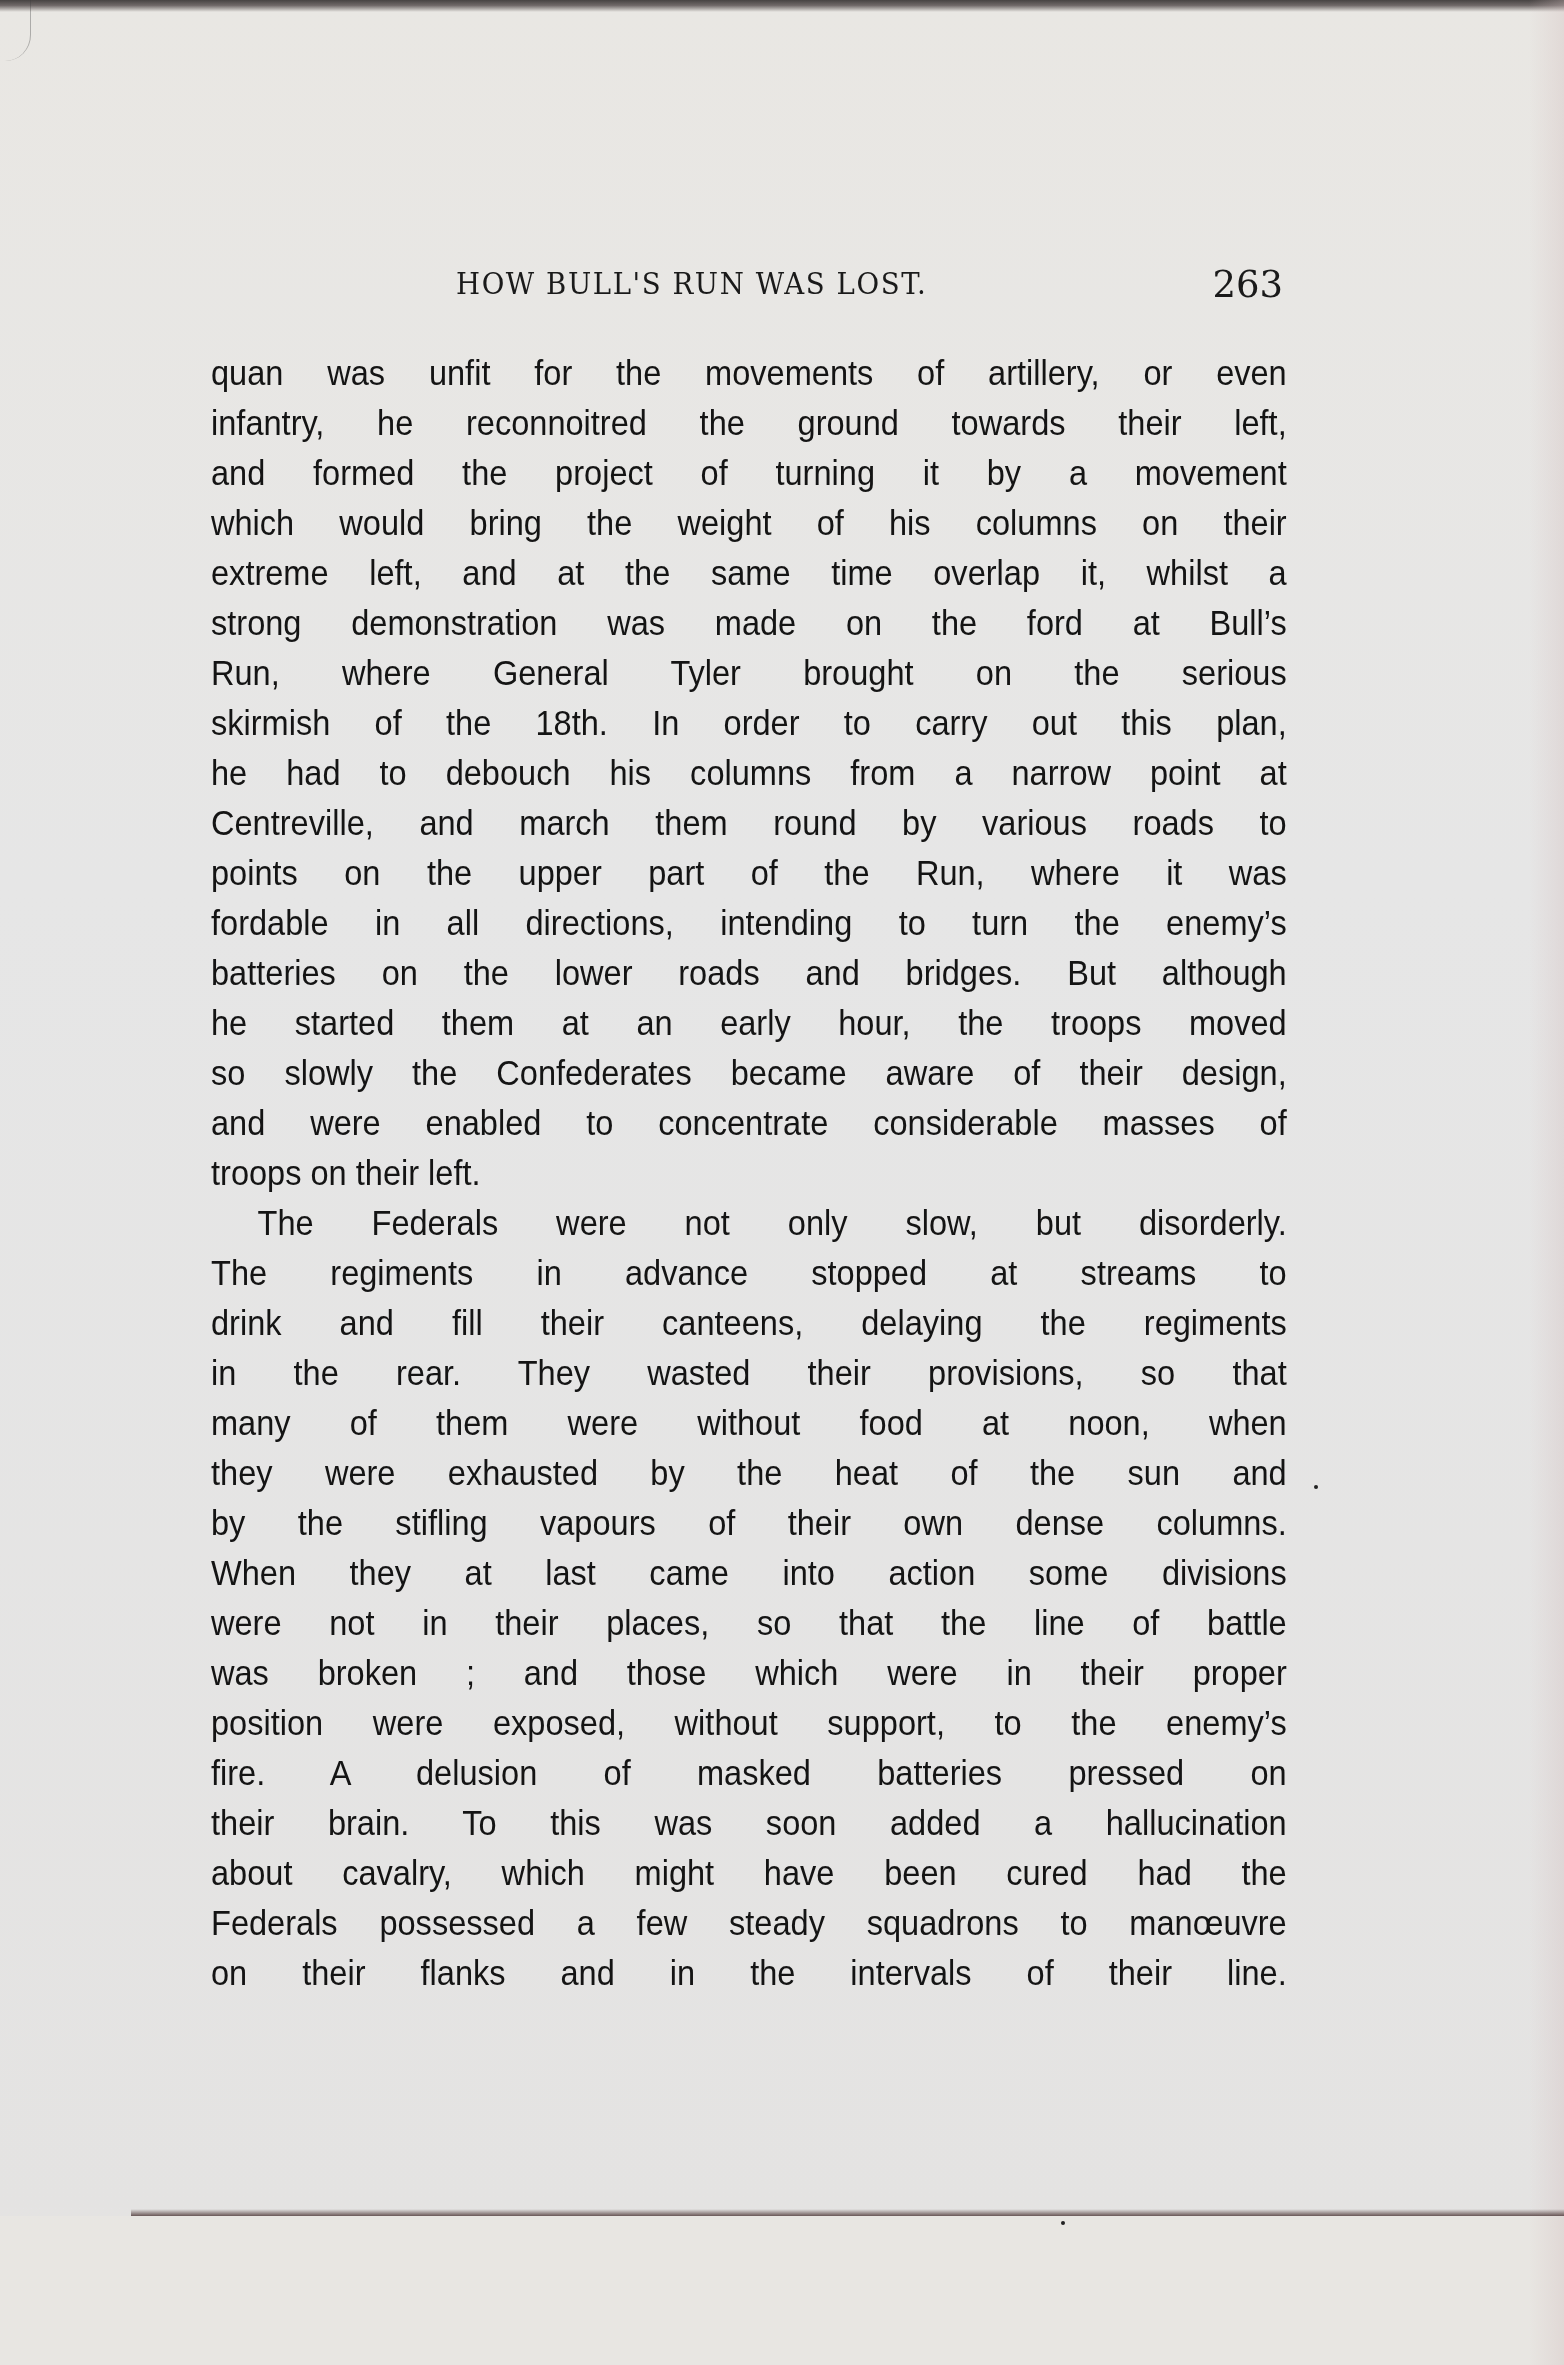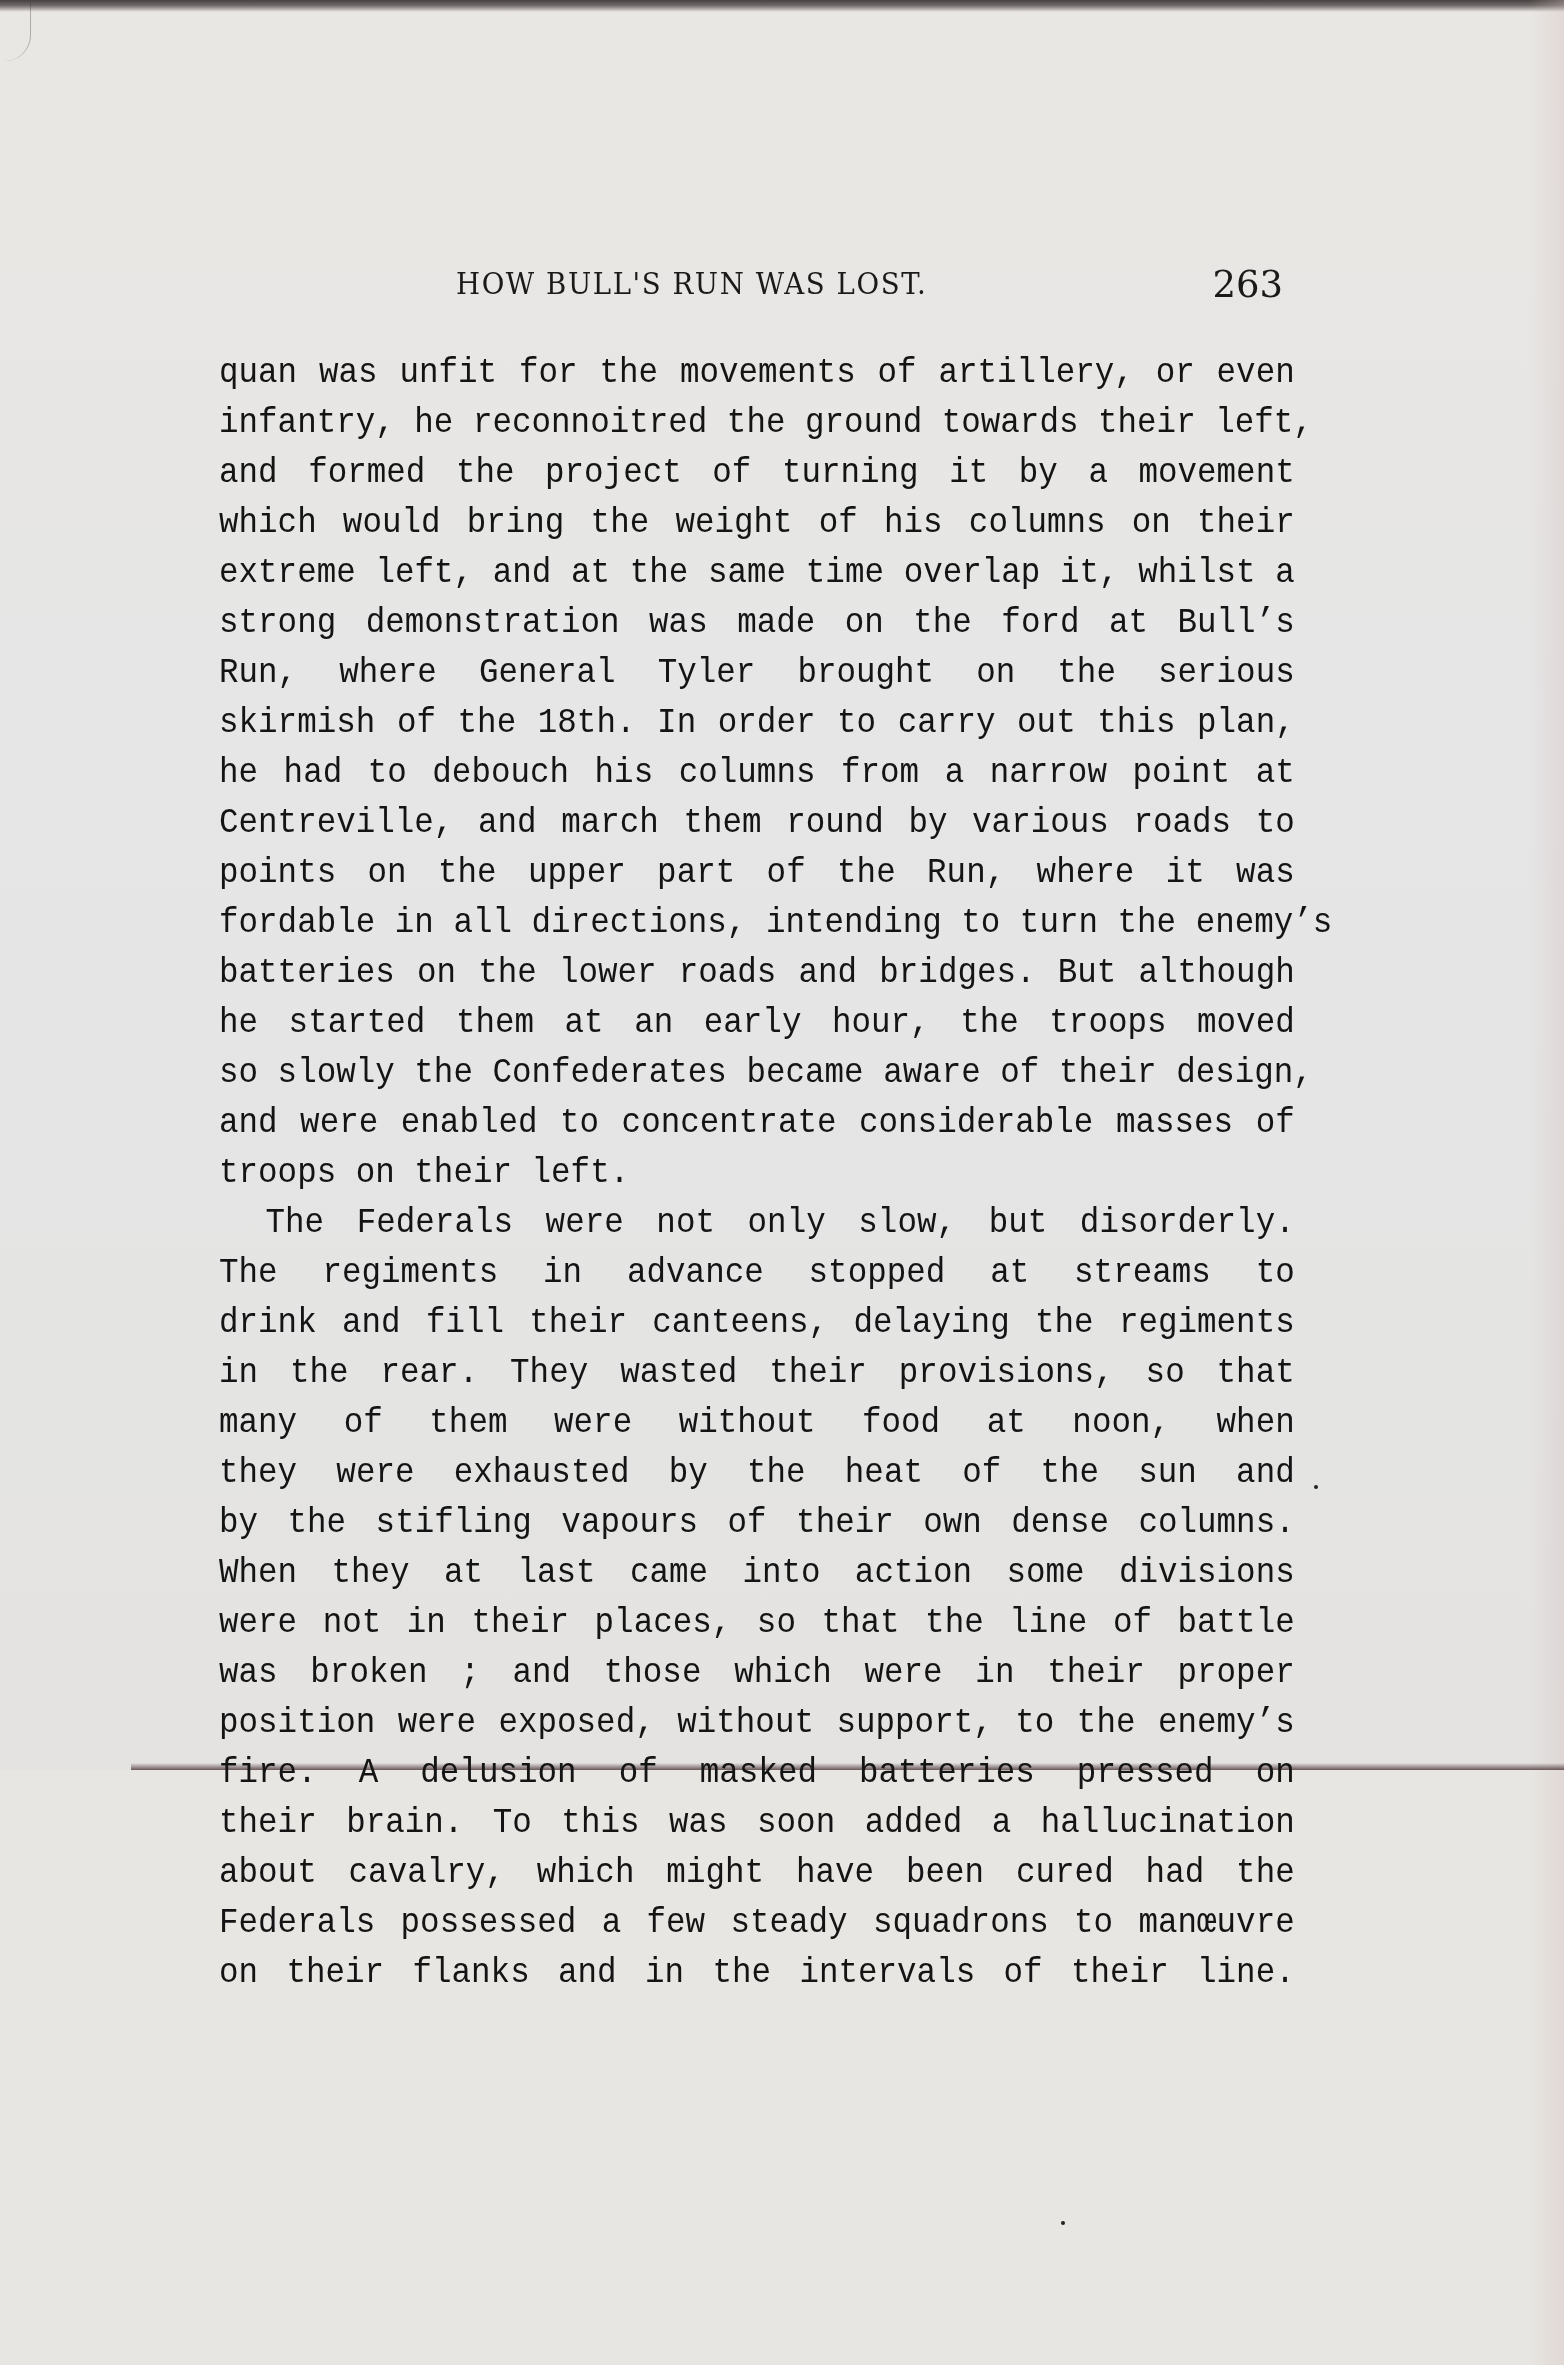--- a/index.html
+++ b/index.html
@@ -11,21 +11,21 @@
       height: 2366px;
       background: #e8e6e2;
       position: relative;
       overflow: hidden;
     }
     .page {
       position: absolute;
       left: 0;
       top: 0;
       width: 1564px;
-      height: 1770px;
+      height: 2216px;
       background: linear-gradient(180deg, #e9e7e3 0%, #e6e6e6 40%, #e4e3e2 100%);
     }
     .top-edge {
       position: absolute;
       left: 0;
       top: 0;
       width: 1564px;
       height: 12.2px;
       background: linear-gradient(180deg, #2a2626 0%, #5a5252 45%, rgba(200,195,195,0) 100%);
       opacity: 0.85;
@@ -78,24 +78,24 @@
     }
     .page-number {
       position: absolute;
       right: 0;
       top: -3.5px;
       font-size: 37px;
       text-align: center;
     }
     .body-text {
       position: absolute;
-      left: 219px;
+      left: 211px;
       top: 348px;
       width: 1076px;
-      font-family: Liberation Mono, monospace;
+      font-family: Liberation Sans, sans-serif;
       font-size: 35px;
       line-height: 50px;
       color: #141414;
     }
     .line {
       display: block;
       white-space: nowrap;
       text-align: justify;
       text-align-last: justify;
       height: 50px;

